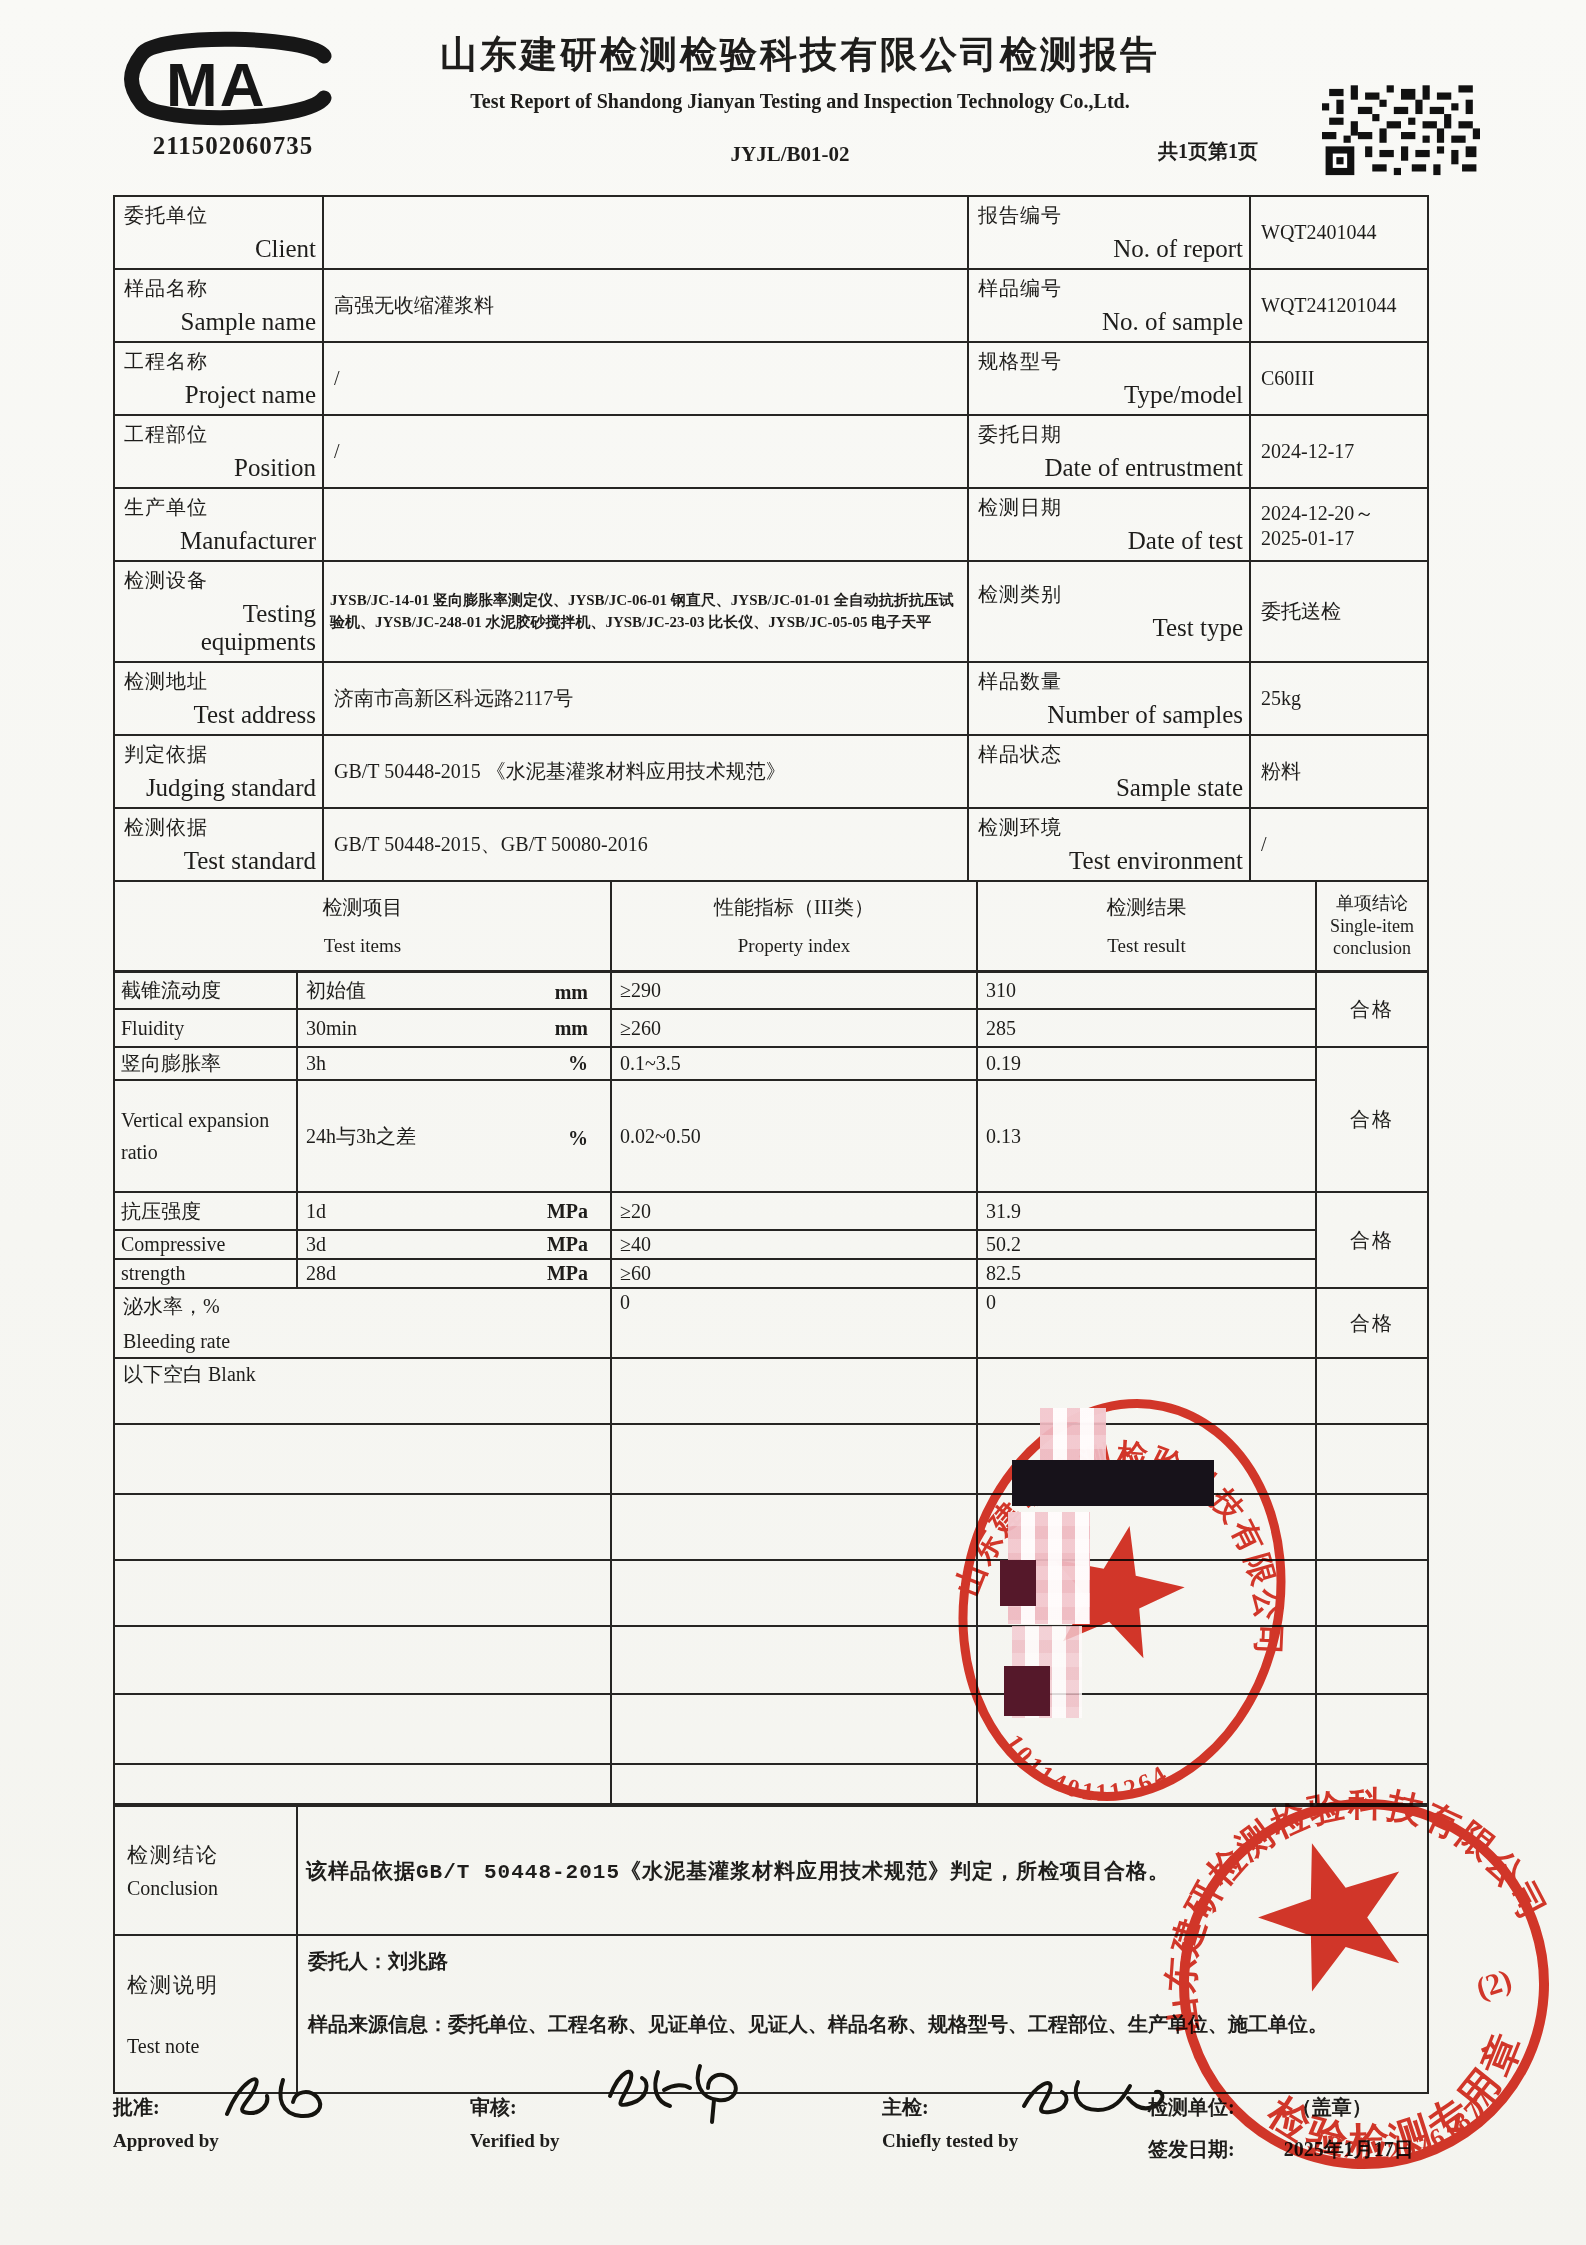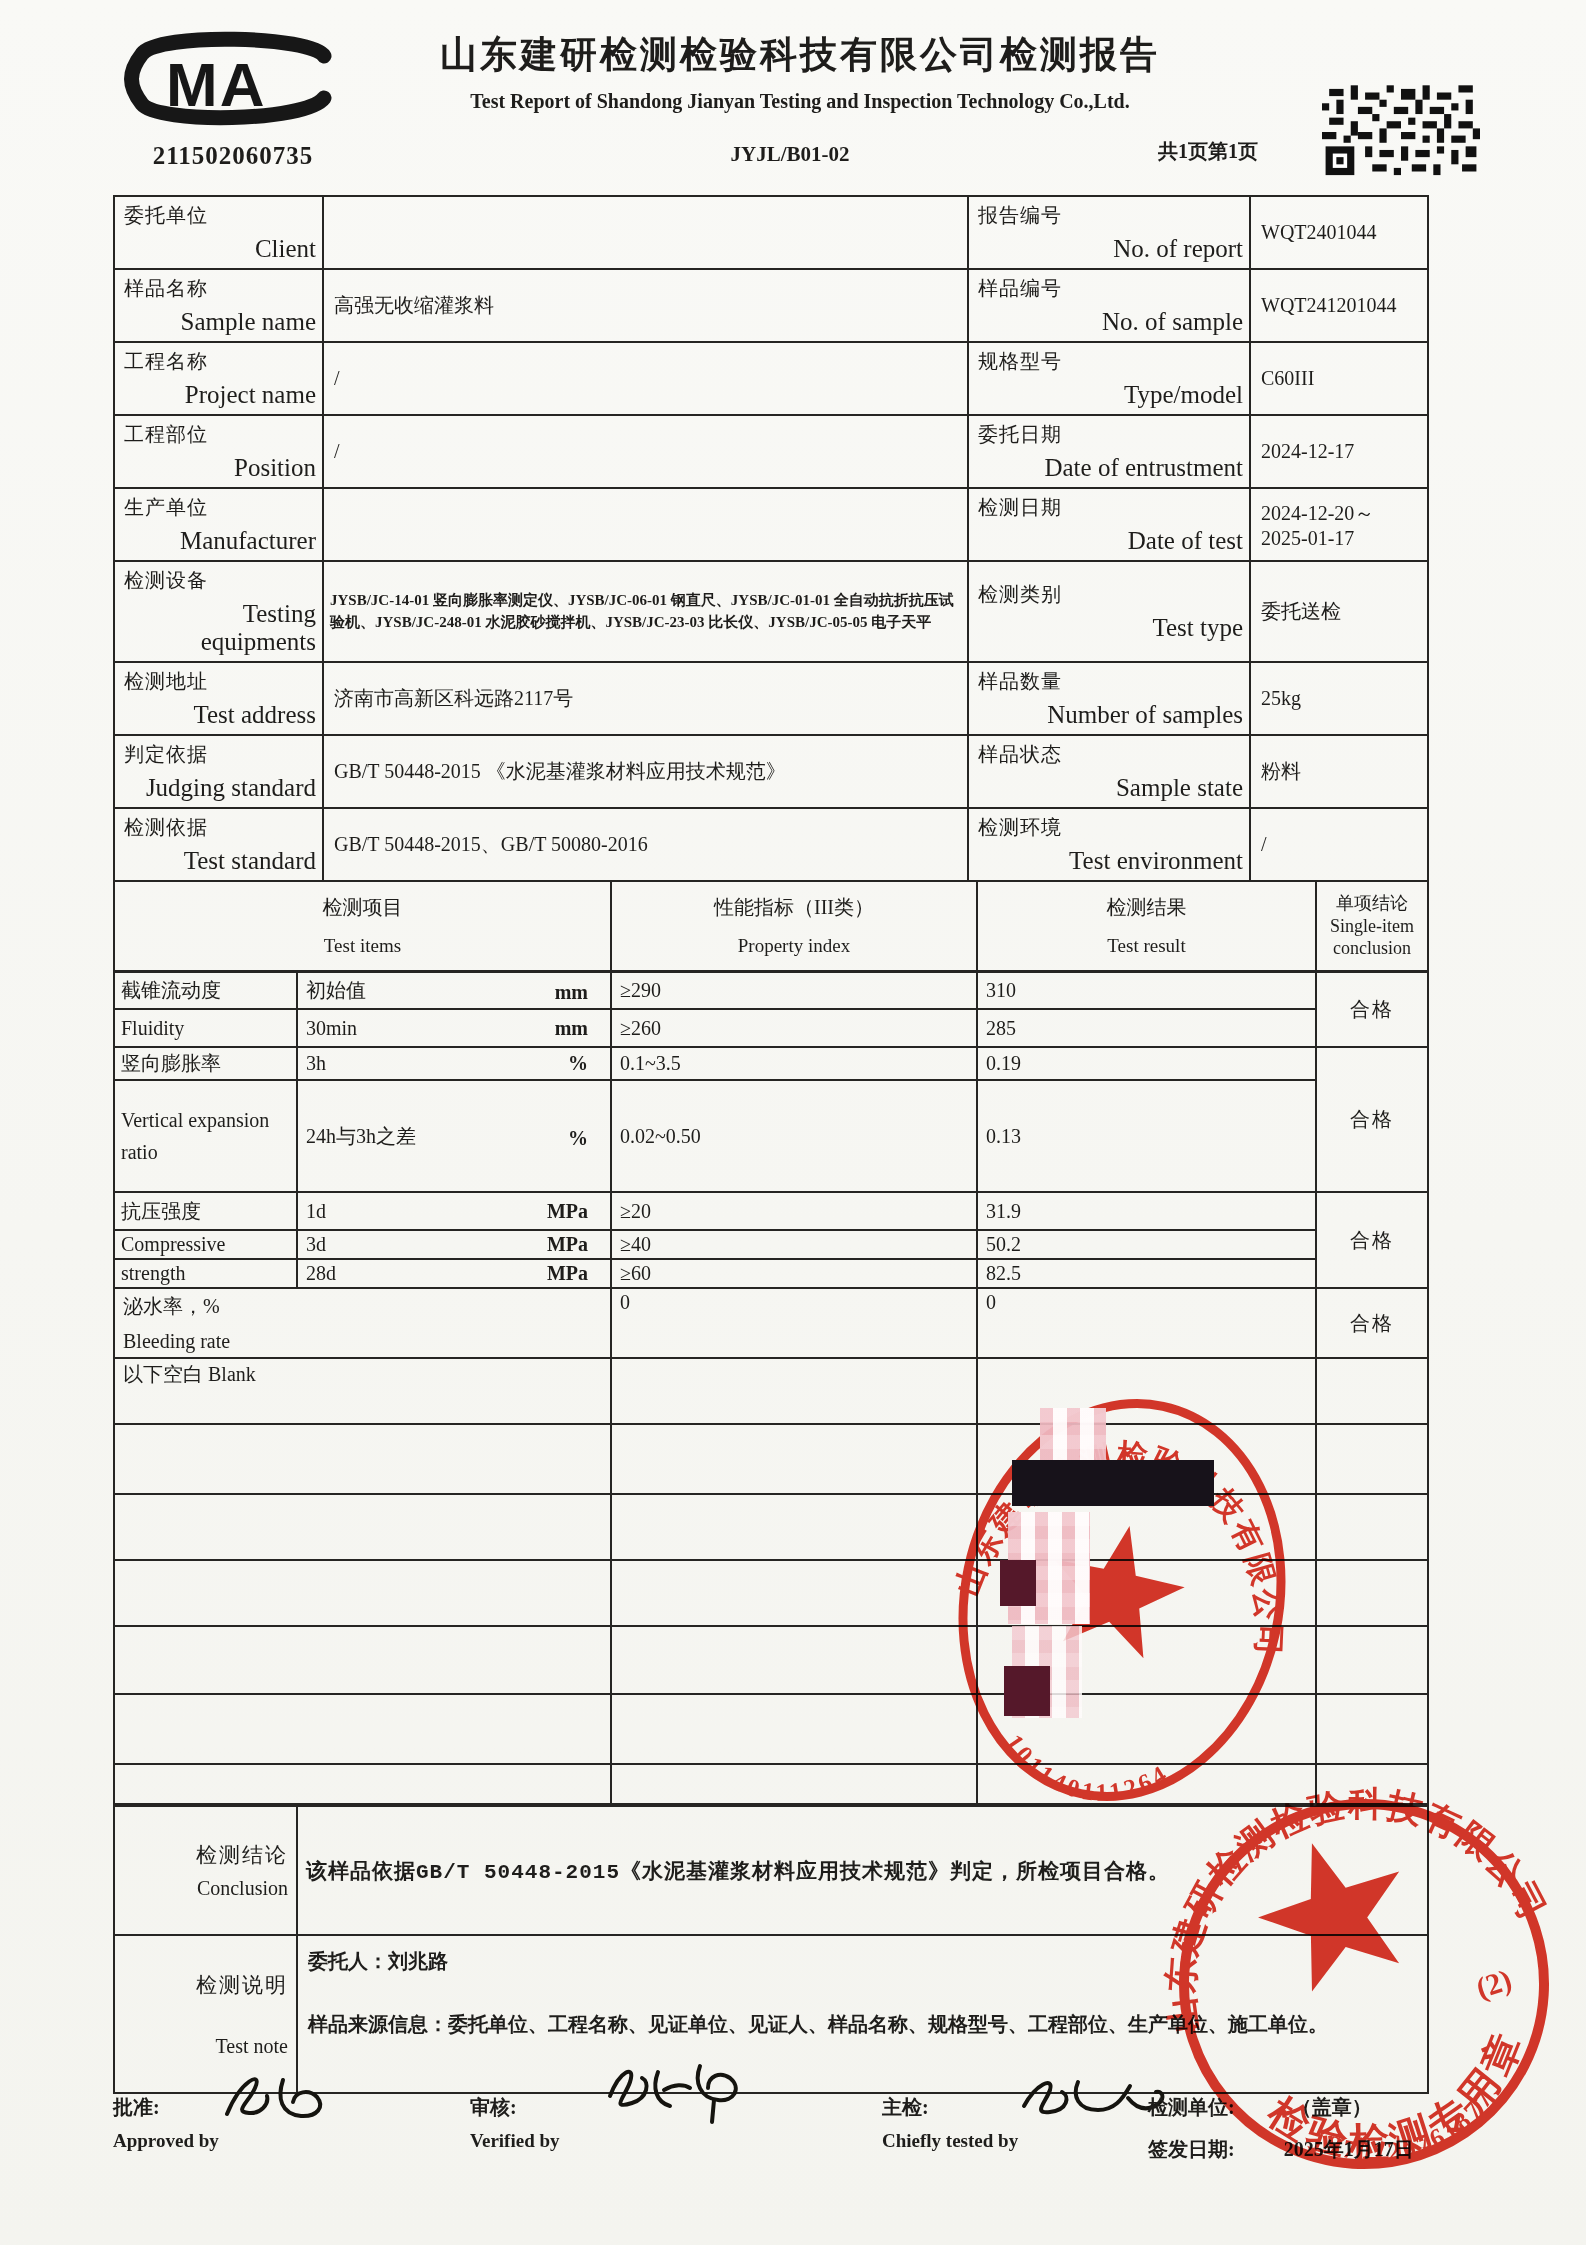--- a/index.html
+++ b/index.html
@@ -6,21 +6,21 @@
     --ink:#1e1d1b;
     --line:#262523;
     --red:#d8291a;
   }
   html,body{margin:0;padding:0;}
   body{background:#e8e8e6;font-family:"Liberation Serif","DejaVu Serif",serif;color:var(--ink);}
   .doc{position:relative;width:1586px;height:2245px;margin:0 auto;overflow:hidden;
        background:linear-gradient(180deg,#f9f9f6 0%,#f6f6f2 55%,#f4f4ef 100%);}
   
   .cma{position:absolute;left:118px;top:30px;width:230px;text-align:center;}
-  .cma .num{font-size:25px;letter-spacing:1px;margin-top:12px;font-weight:600;}
+  .cma .num{font-size:25px;letter-spacing:1px;margin-top:2px;font-weight:600;}
   .titles{position:absolute;left:330px;top:30px;width:940px;text-align:center;}
   .title-cn{font-size:37px;font-weight:700;letter-spacing:3px;white-space:nowrap;}
   .title-en{font-size:20px;font-weight:700;margin-top:10px;white-space:nowrap;}
   .form-code{position:absolute;left:640px;top:142px;width:300px;text-align:center;font-size:21px;font-weight:600;}
   .page-info{position:absolute;left:1158px;top:138px;font-size:20px;font-weight:600;}
   .qr{position:absolute;left:1322px;top:85px;}
   
   .sheet{position:absolute;left:113px;top:195px;width:1314px;}
   table{border-collapse:collapse;width:1314px;table-layout:fixed;}
   td{border:2px solid var(--line);padding:2px 8px;vertical-align:middle;overflow:hidden;}
@@ -37,21 +37,21 @@
   .hdr-row td{border-bottom:3px solid var(--line);}
   .grp{padding-left:6px;font-size:19px;letter-spacing:0;}
   .sub{padding:0;}
   .subwrap{display:flex;justify-content:space-between;align-items:flex-end;padding:0 22px 0 8px;}
   .unit{font-weight:600;}
   .ok{text-align:center;font-size:20px;letter-spacing:2px;}
   .tall-en{font-size:19px;line-height:1.6;}
   .bt{margin-top:-2px;border-top:2px solid var(--line);}
   .bt td{font-size:20px;}
   .bt .top4{border-top:4px solid var(--line);}
-  .bt .lab2{text-align:right;padding-left:12px;}
+  .bt .lab2{text-align:left;padding-left:12px;}
   .bt .lab2 .cn{font-size:21px;letter-spacing:2px;}
   .bt .lab2 .en{font-size:20px;margin-top:8px;}
   .concl-text{font-size:21px;font-weight:600;letter-spacing:1px;font-family:Liberation Mono, monospace;}
   .note-l1{font-size:20px;font-weight:600;margin:4px 0 34px 2px;}
   .note-l2{font-size:20px;font-weight:600;line-height:1.5;margin-left:2px;}
   
   .fitem{position:absolute;font-size:20px;font-weight:600;}
   .fitem .en{font-size:19px;margin-top:9px;font-weight:600;}
   .sig{position:absolute;}
   .funit-line{position:absolute;font-size:20px;font-weight:600;white-space:nowrap;}

